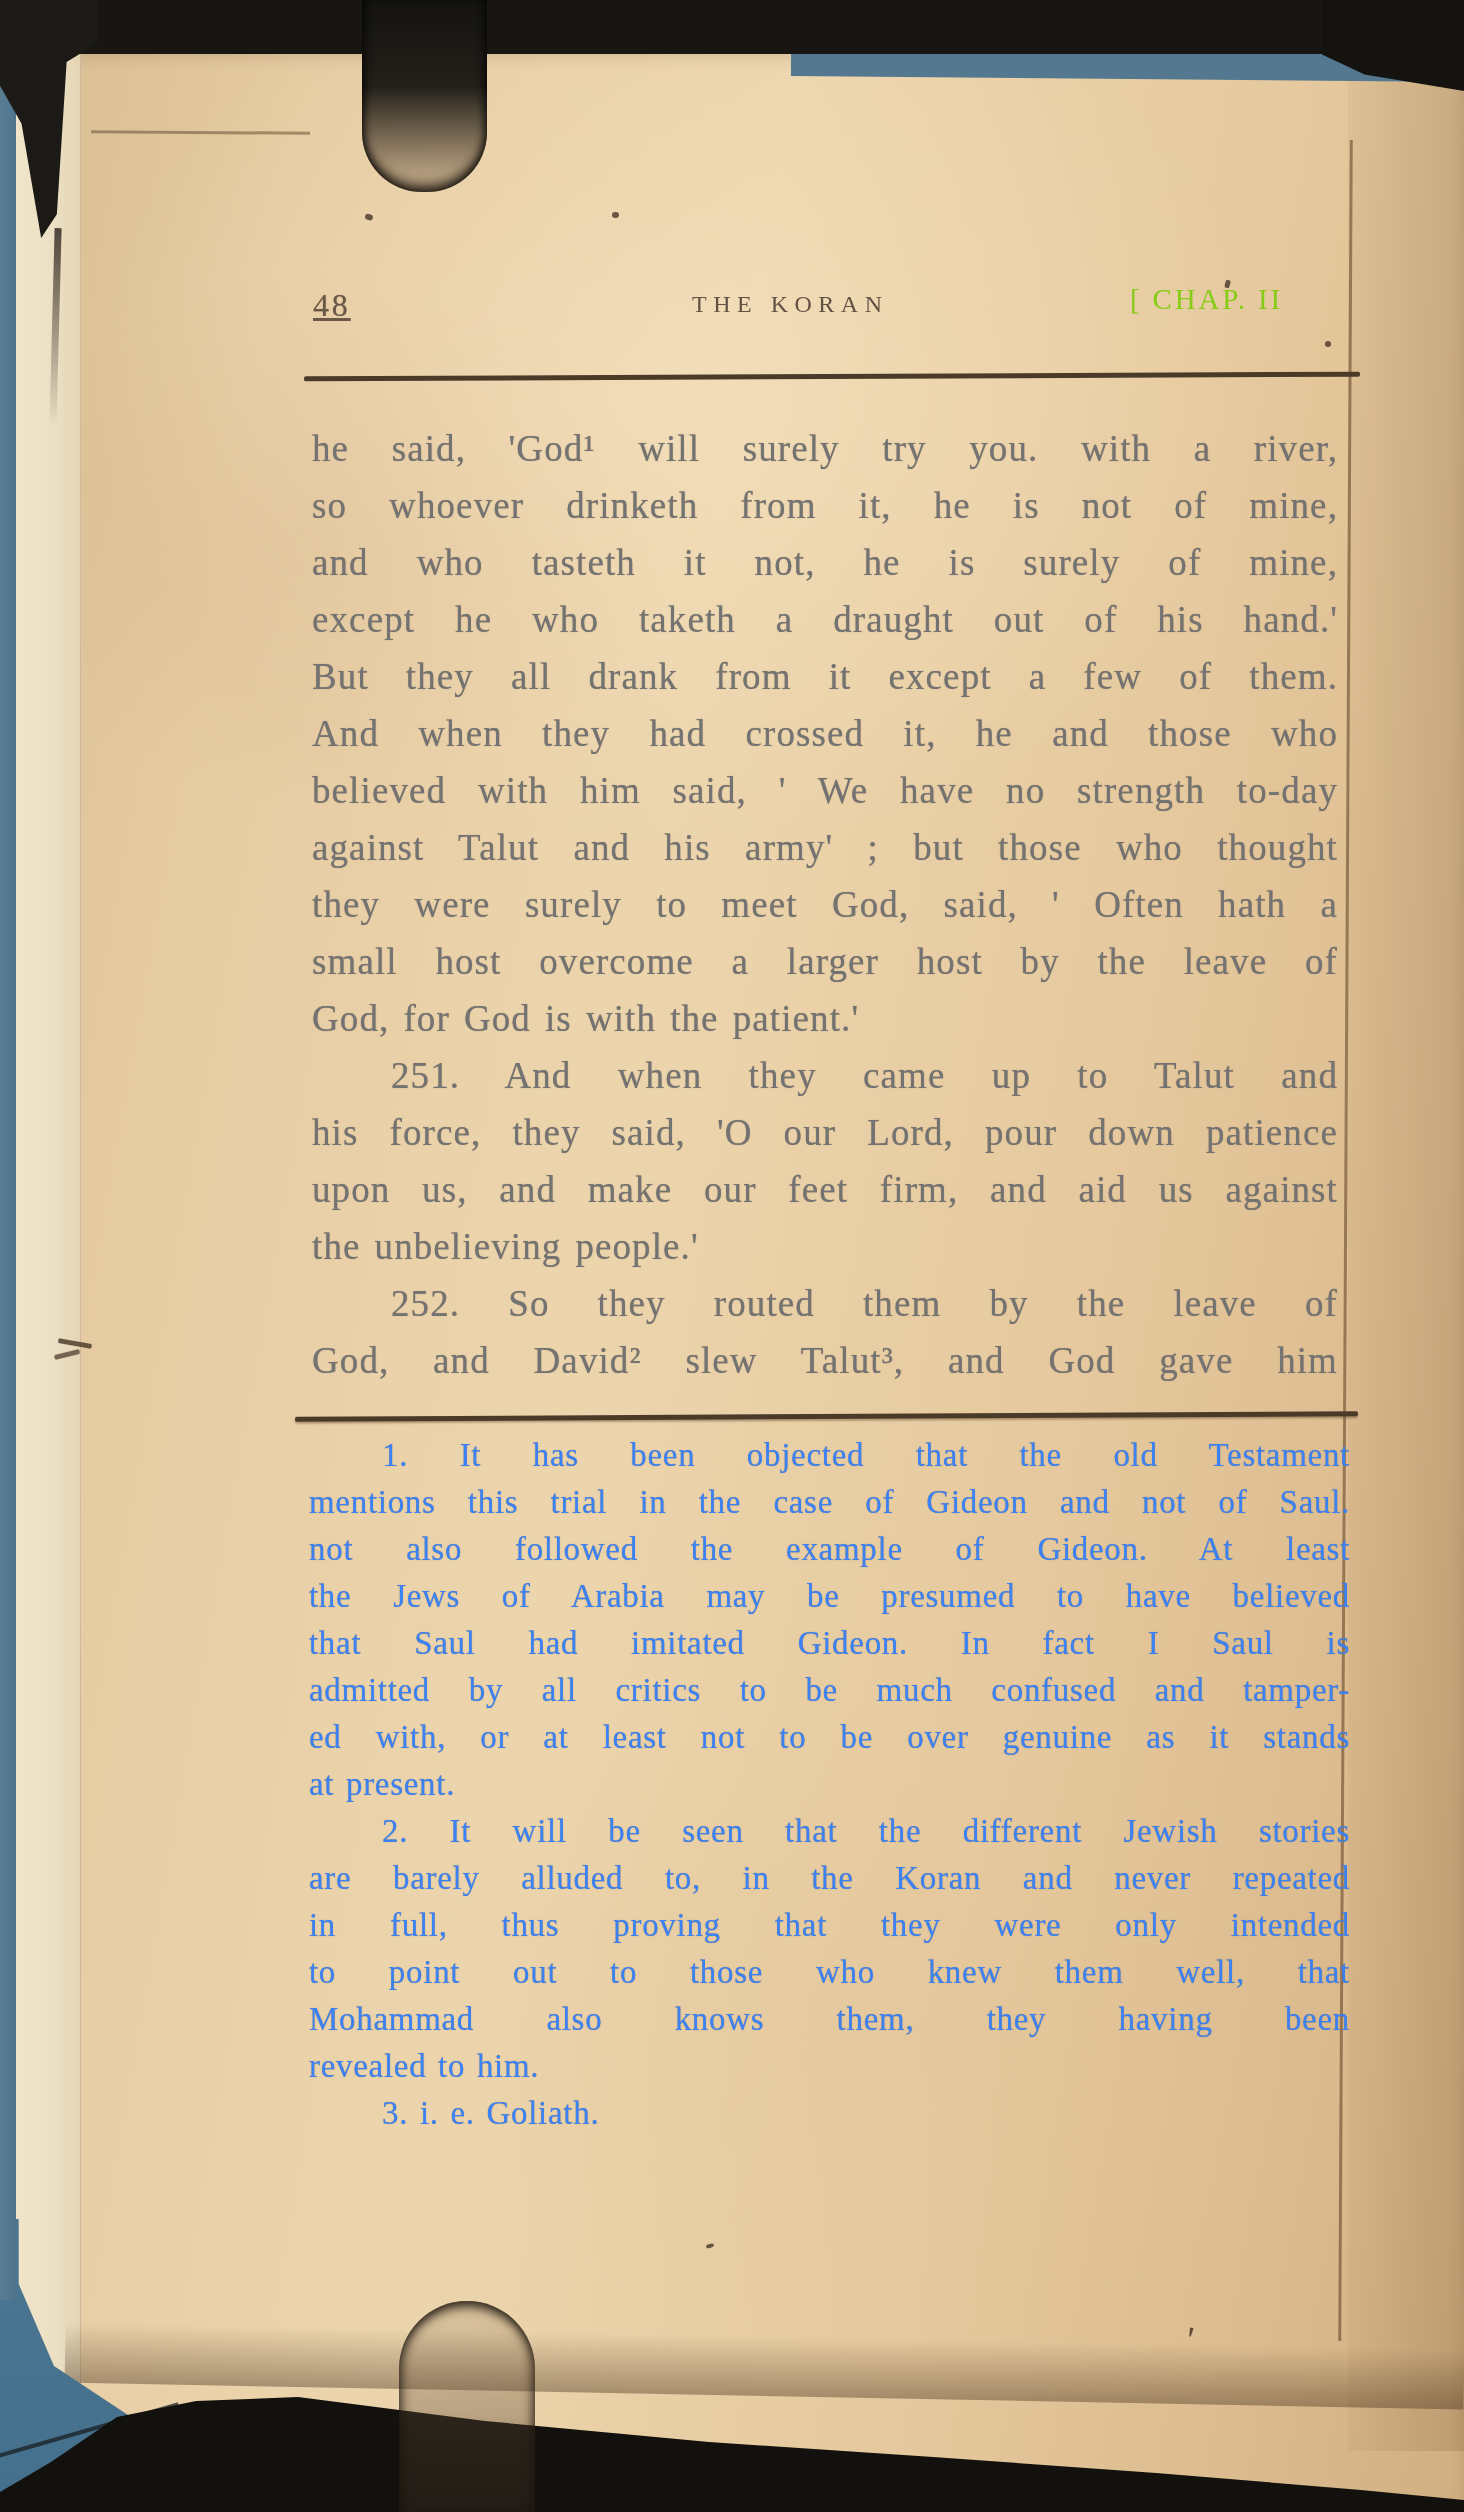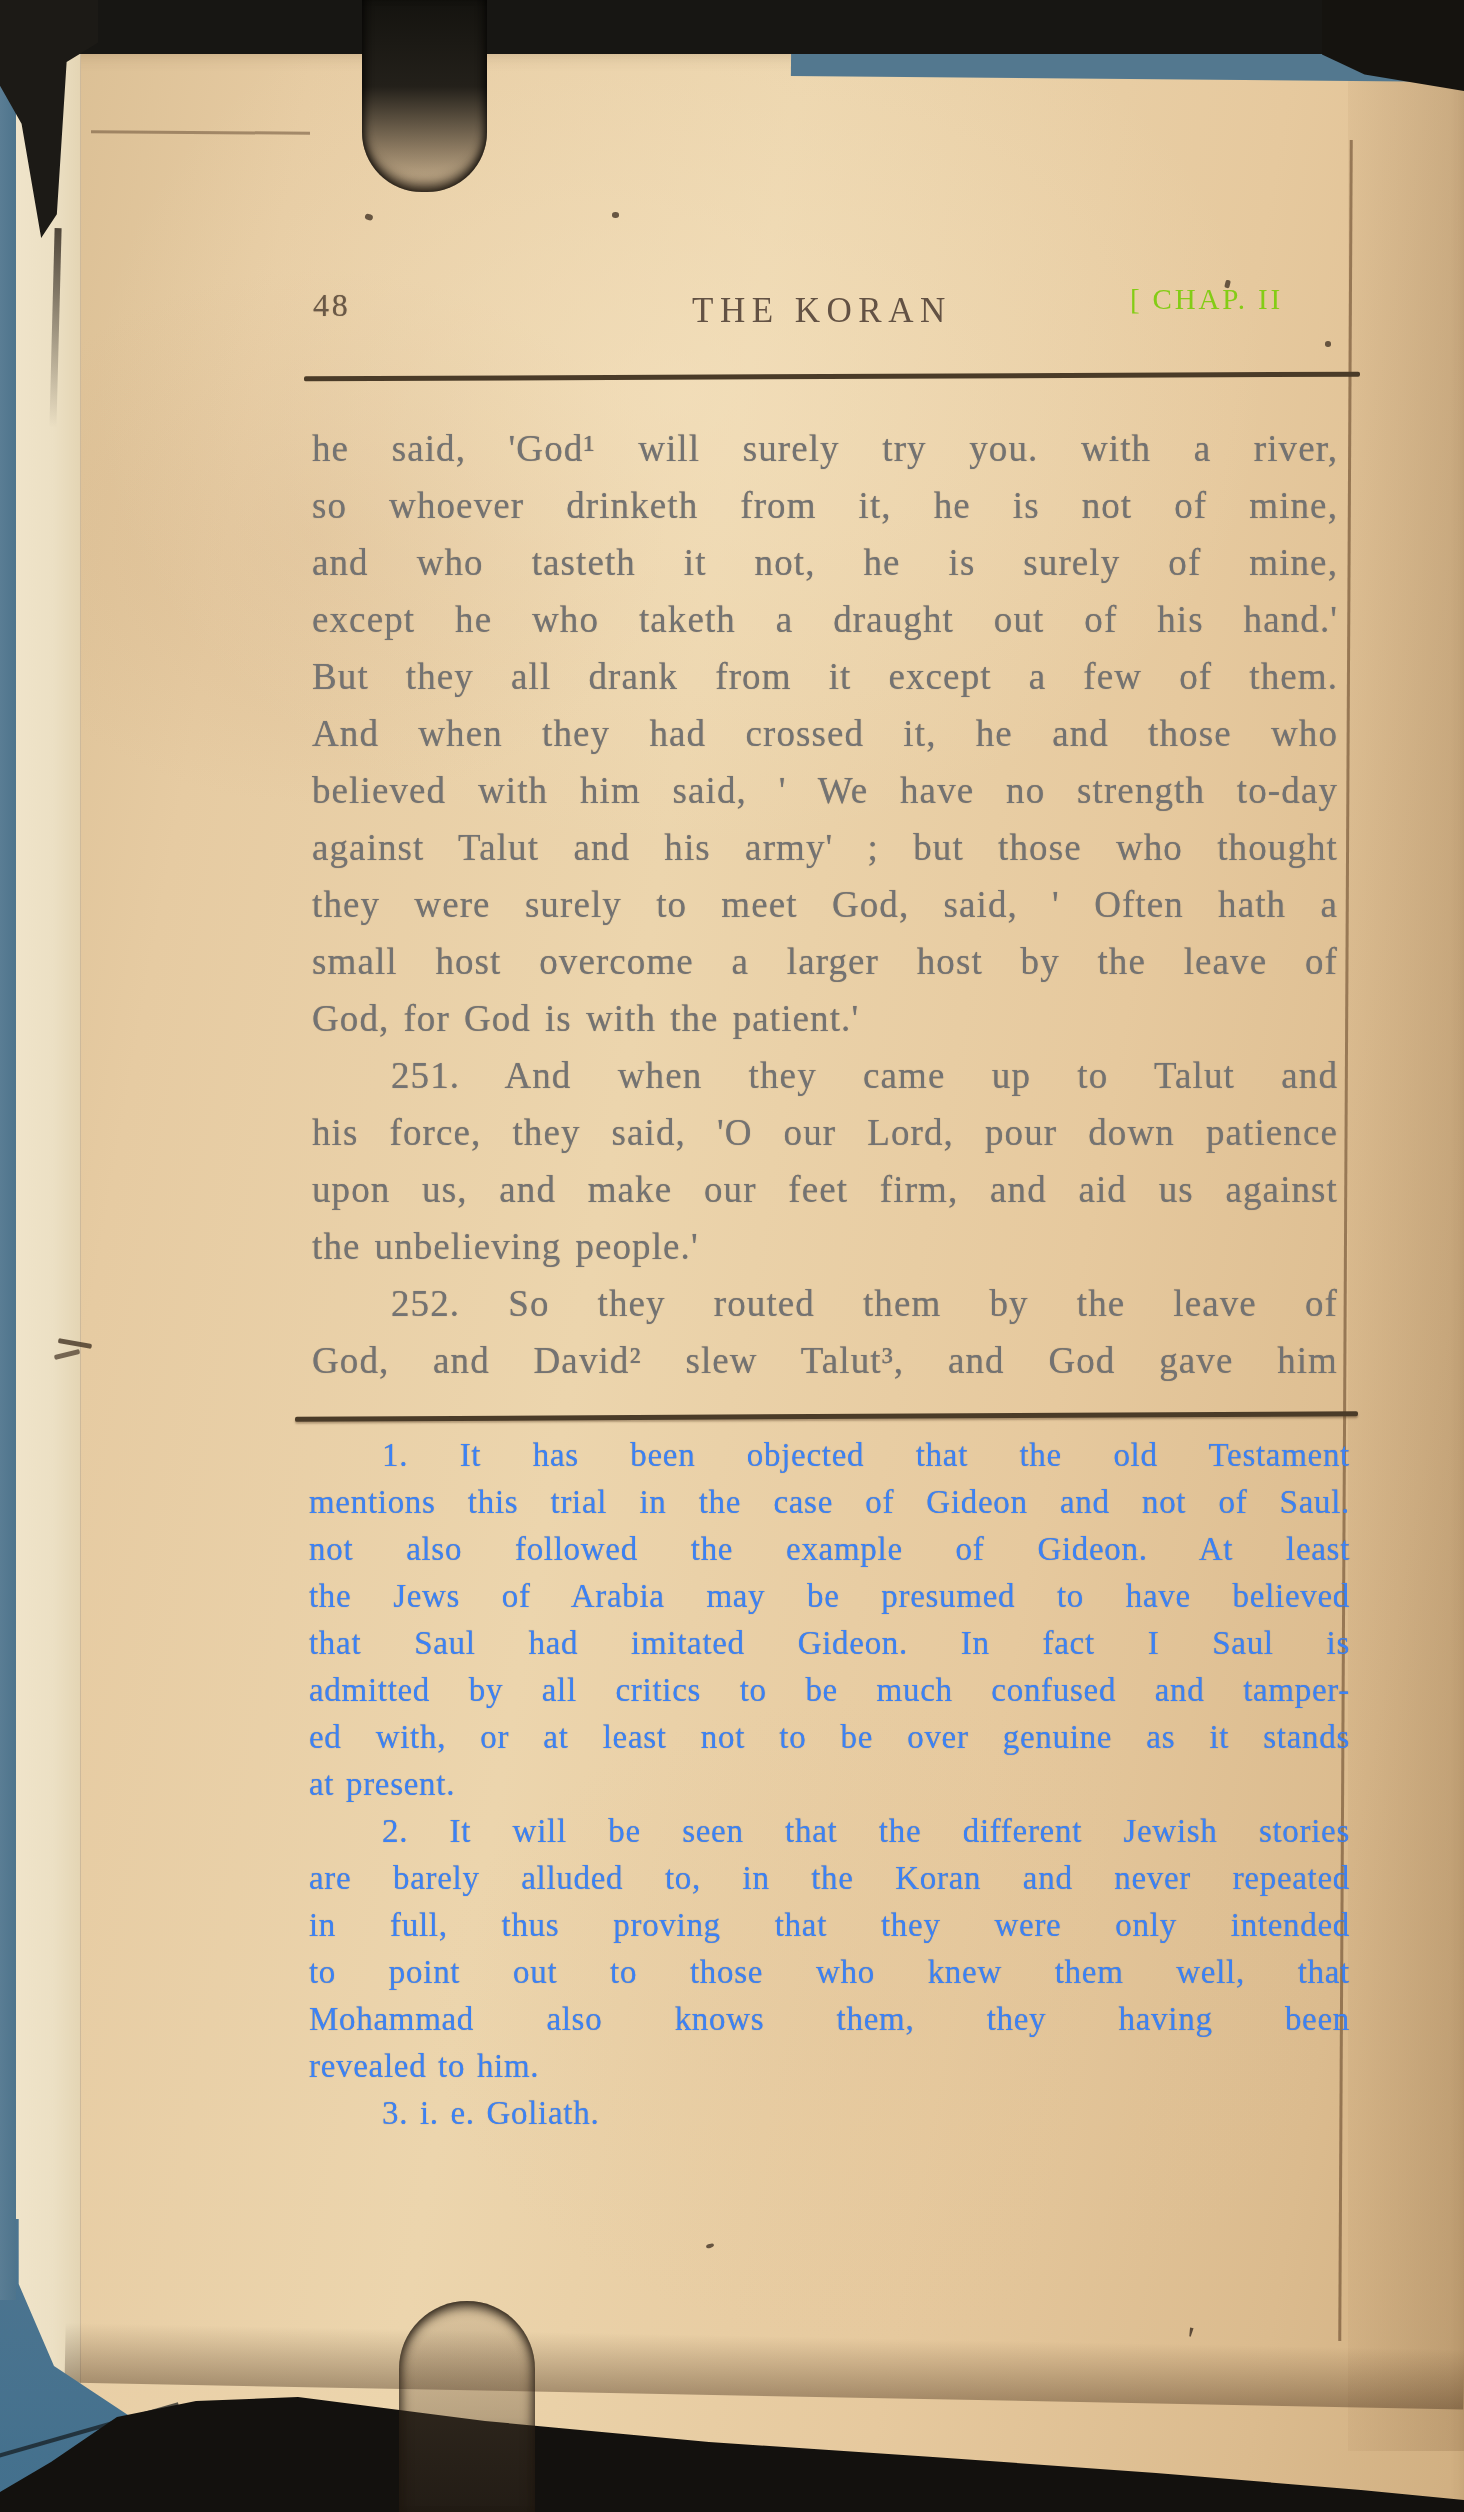--- a/index.html
+++ b/index.html
@@ -42,23 +42,23 @@
     clip-path:polygon(0 0,18.7px 0,18.7px 65px,54px 147px,131px 198px,220px 229px,244px 235px,244px 293px,0 293px);}
   .cover-edge{left:-4.7px;top:2428px;width:187px;height:3.7px;background:rgba(20,25,28,.7);transform:rotate(-16deg);}
   .bottom-black{left:0;top:2369px;width:1464px;height:144px;background:#13110e;
     clip-path:polygon(0 123px,51px 93px,117px 48px,196px 32px,298px 28px,485px 52px,709px 73px,933px 88px,1156px 104px,1361px 121px,1464px 131px,1464px 144px,0 144px);}
   .bottom-clip{left:399px;top:2301px;width:136px;height:211px;border-radius:73px 73px 0 0;
     background:linear-gradient(180deg,rgba(140,115,88,.15) 0%,rgba(90,72,52,.35) 55%,rgba(40,32,24,.75) 100%);
     box-shadow:inset 0 11.2px 11.2px -5.6px rgba(30,22,14,.9),inset 9.3px 0 11.2px -7.5px rgba(30,22,14,.85),inset -9.3px 0 11.2px -7.5px rgba(30,22,14,.85);}
 
   
   .ink{color:#737373;text-shadow:0 0 0.9px rgba(90,68,45,.55);}
-  .hdr{color:#6a5947;letter-spacing:2.8px;font-size:32px;}
+  .hdr{color:#6a5947;letter-spacing:2.8px;font-size:32px;text-decoration:underline;}
   .page-number{left:313px;top:287px;}
-  .running-title{left:692px;top:291px;font-size:35px;letter-spacing:6.5px;color:#635244;}
+  .running-title{left:692px;top:291px;font-size:24px;letter-spacing:6.5px;color:#635244;}
   .chapter-label{left:1130px;top:283px;font-size:29px;letter-spacing:2.8px;color:#84cc16;}
   .rule{background:#4a3b28;height:4.7px;border-radius:1.9px;}
   .header-rule{left:304px;top:374px;width:1056px;transform:rotate(-.25deg);}
   .footnote-rule{left:295px;top:1414px;width:1063px;transform:rotate(-.3deg);box-shadow:0 1.9px 1.9px rgba(90,65,40,.4);}
   .body-text{left:312px;top:420px;width:1026px;font-size:37px;line-height:57px;
     letter-spacing:1.1px;word-spacing:3.7px;}
   .footnote-text{left:309px;top:1432px;width:1041px;font-size:33px;line-height:47px;
     letter-spacing:0.7px;word-spacing:2.8px;color:#3b82f6;}
   .tline{white-space:normal;}
   .just{text-align:justify;text-align-last:justify;}

